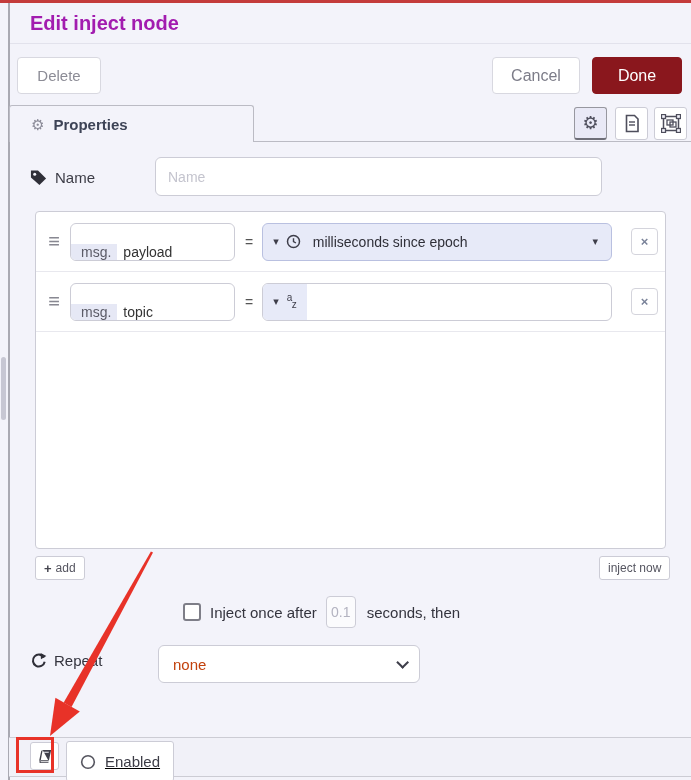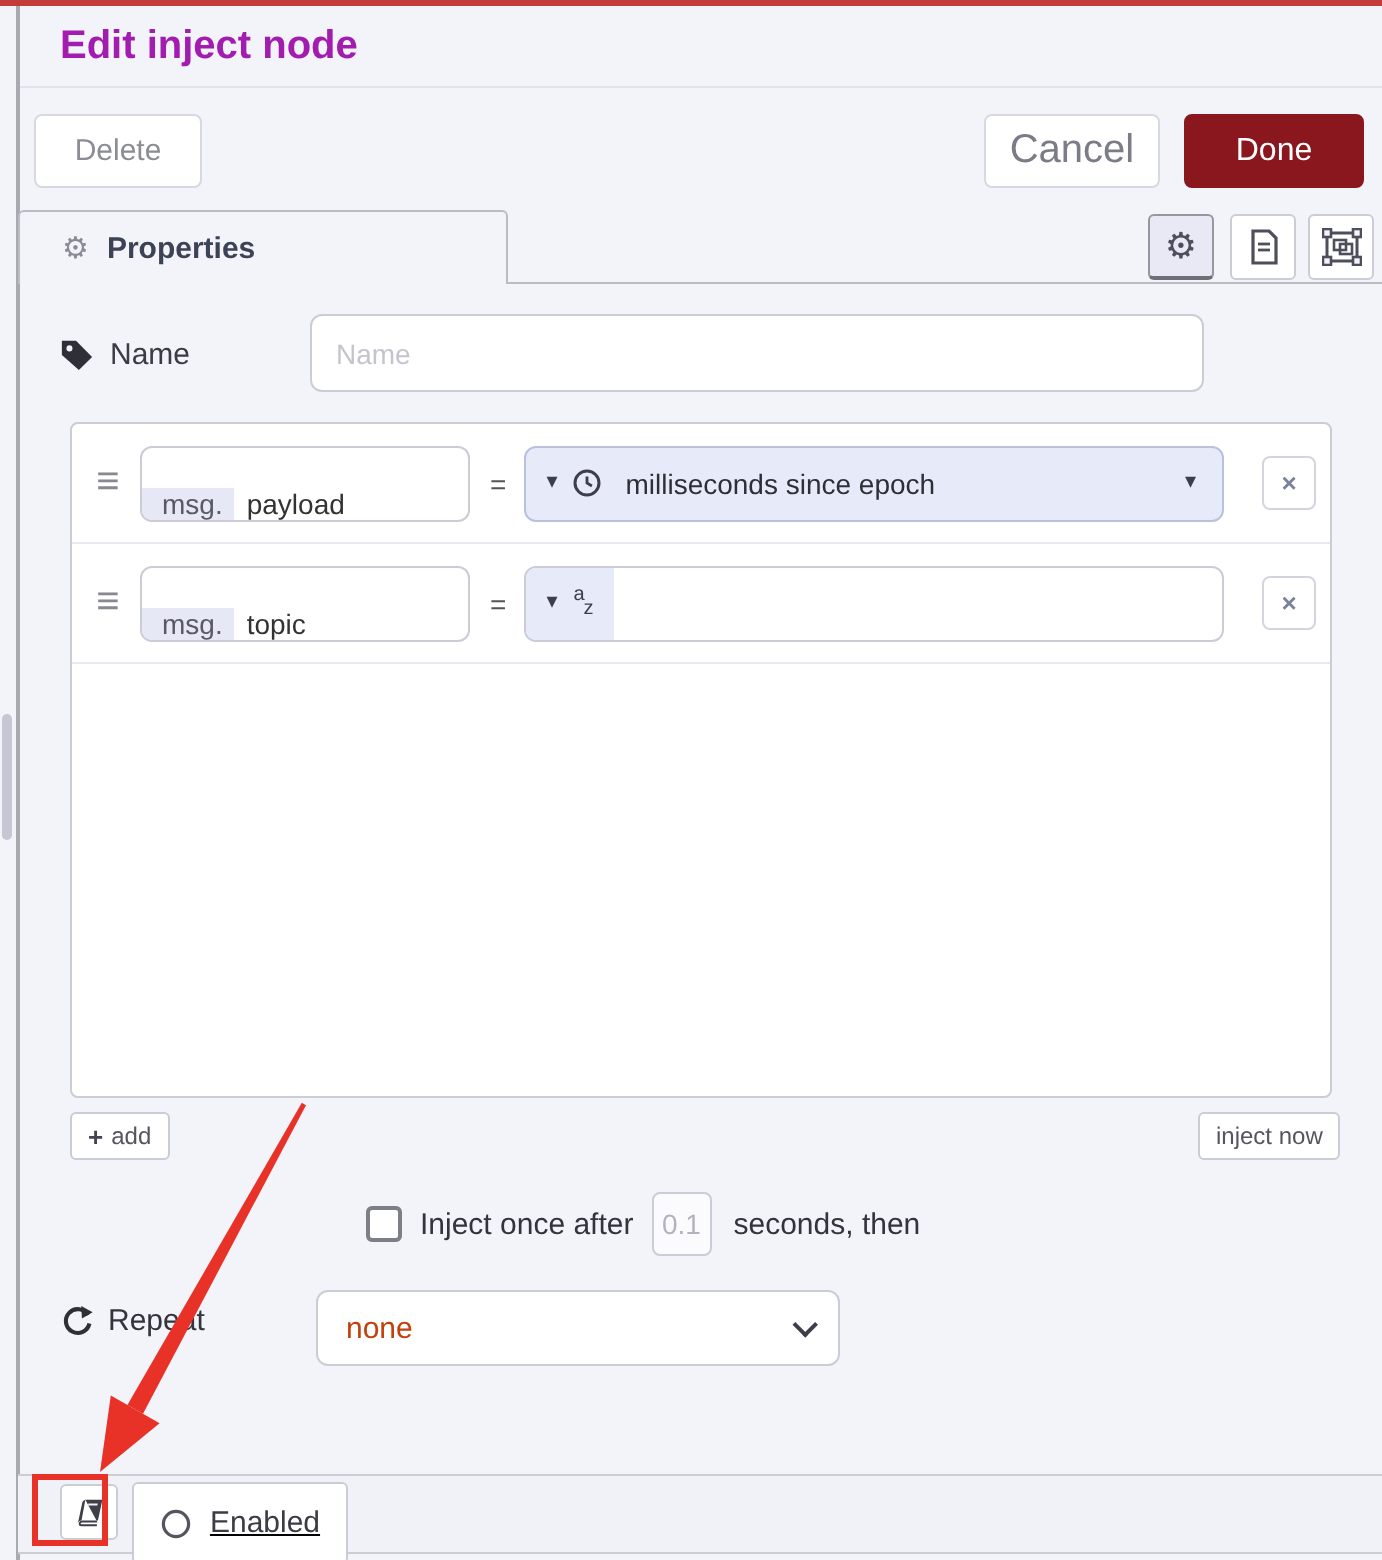--- a/index.html
+++ b/index.html
@@ -20,21 +20,21 @@
   .dlg-header { position: absolute; left: 10px; top: 3px; width: 681px; height: 41px;
     border-bottom: 1px solid #e2e2ec; display: flex; align-items: center; padding-left: 20px; }
   .dlg-title { font-size: 20px; font-weight: bold; color: #a21caf; }
 
   
   .btn { display: inline-flex; align-items: center; justify-content: center; cursor: pointer;
     font-family: "Liberation Sans", sans-serif; }
   .btn-delete { position: absolute; left: 17px; top: 57px; width: 84px; height: 37px;
     background: #fff; border: 1px solid #d8d8e0; border-radius: 4px; color: #8c8c96; font-size: 15px; }
   .btn-cancel { position: absolute; left: 492px; top: 57px; width: 88px; height: 37px;
-    background: #fff; border: 1px solid #d8d8e0; border-radius: 4px; color: #7c7c88; font-size: 20px; }
+    background: #fff; border: 1px solid #d8d8e0; border-radius: 4px; color: #7c7c88; font-size: 16px; }
   .btn-done { position: absolute; left: 592px; top: 57px; width: 90px; height: 37px;
     background: #8a171d; border: 1px solid #8a171d; border-radius: 4px; color: #fff; font-size: 16px; }
 
   
   .tab-line { position: absolute; left: 9px; top: 141px; width: 682px; height: 1px; background: #bbbbc4; }
   .tab-properties { position: absolute; left: 9px; top: 105px; width: 245px; height: 37px;
     background: #f3f3fa; border: 1px solid #bbbbc4; border-bottom: none; border-radius: 3px 3px 0 0;
     display: flex; align-items: center; padding-left: 21px; gap: 9px; z-index: 2; }
   .tab-gear { font-size: 15px; color: #8b8b98; line-height: 1; }
   .tab-label { font-size: 15px; font-weight: bold; color: #3d4356; }

